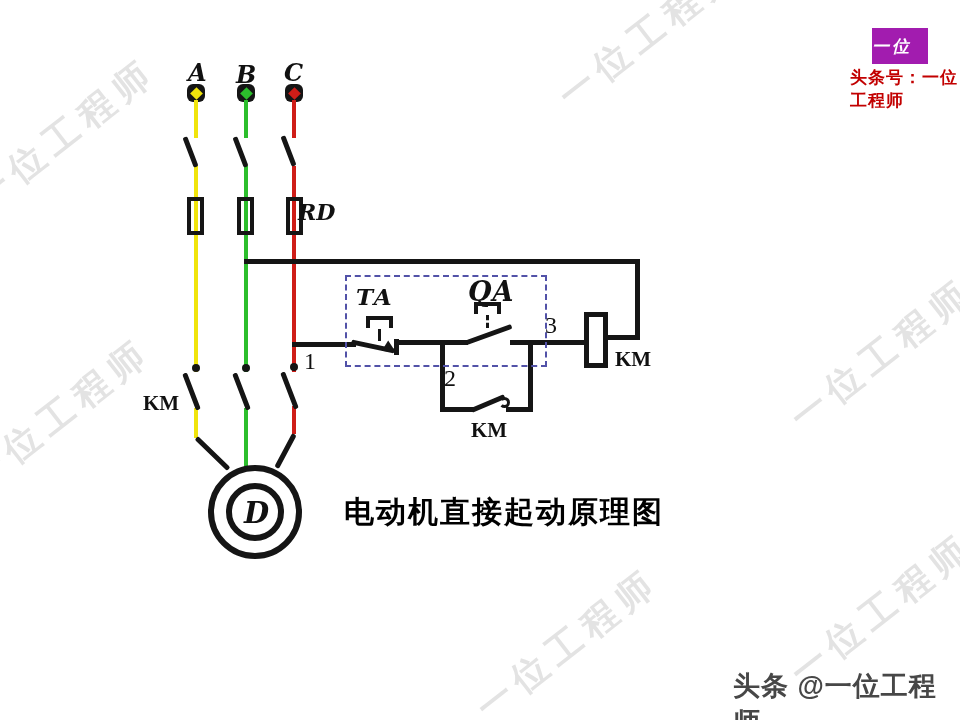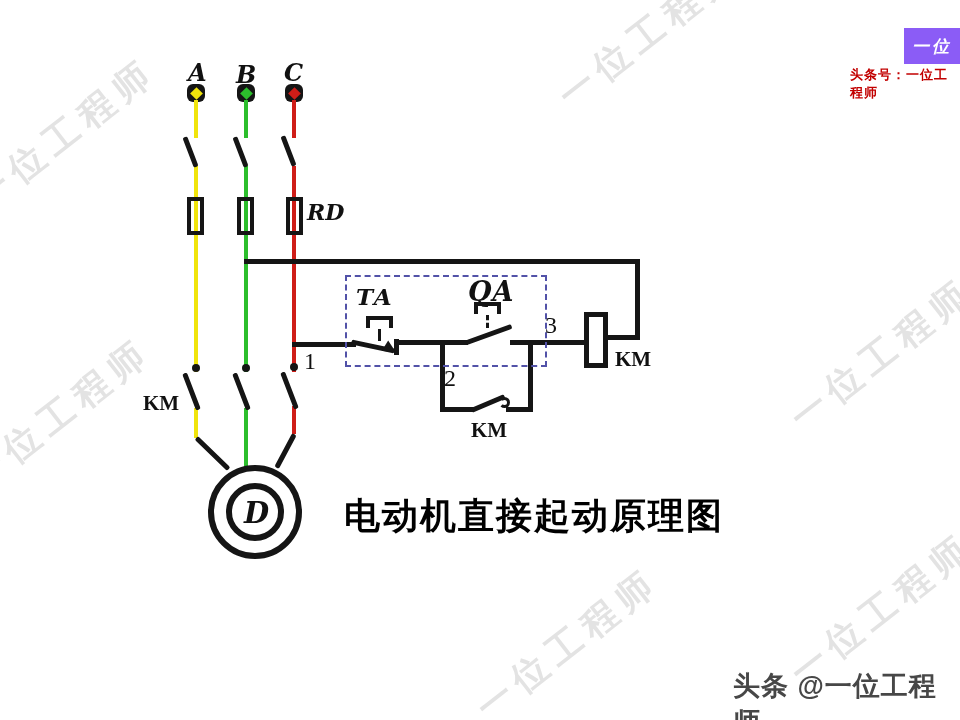--- a/index.html
+++ b/index.html
@@ -24,23 +24,23 @@
     font-family:"DejaVu Sans", sans-serif;user-select:none;
   }
   .dashed-box{position:absolute;border:2px dashed #5252a8;box-sizing:border-box;}
   .coil{position:absolute;width:24px;height:56px;border:5px solid #151515;box-sizing:border-box;background:#fff;}
   .circle{position:absolute;border:6px solid #151515;border-radius:50%;box-sizing:border-box;background:transparent;}
   .actuator-bar{position:absolute;background:#151515;}
   .dash-link{position:absolute;width:0;border-left:3px dashed #151515;}
   .arrowhead{position:absolute;width:0;height:0;border-left:13px solid #151515;border-top:6px solid transparent;border-bottom:6px solid transparent;}
   .hook{position:absolute;width:11px;height:11px;border:3px solid #151515;border-radius:50%;border-left-color:transparent;box-sizing:border-box;}
   .caption{position:absolute;font-weight:bold;color:#000;letter-spacing:2px;}
-  .logo-box{position:absolute;background:#8b5cf6;display:flex;align-items:center;justify-content:center;margin-left:32px;}
+  .logo-box{position:absolute;background:#a21caf;display:flex;align-items:center;justify-content:flex-start;}
   .logo-text{color:#ffffff;font-size:17px;font-weight:bold;font-style:italic;letter-spacing:3px;}
-  .logo-sub{position:absolute;color:#c20000;font-size:13px;font-weight:bold;letter-spacing:1px;}
+  .logo-sub{position:absolute;color:#c20000;font-size:17px;font-weight:bold;letter-spacing:1px;}
   .credit{
     position:absolute;font-size:27px;font-weight:bold;color:#474747;letter-spacing:1px;
     text-shadow:-2px -2px 0 #ffffff,-1px -1px 0 #f2f2f2;
   }
 </style>
 </head>
 <body>
 
 <span class="wm" style="left:-45px;top:110px;">一位工程师</span>
 <span class="wm" style="left:540px;top:8px;">一位工程师</span>
@@ -75,21 +75,21 @@
 <div class="pline" style="left:292px;top:166px;height:206px;background:#cf1d18;"></div>
 <div class="pline" style="left:292px;top:406px;height:28px;background:#cf1d18;"></div>
 
 <div class="blade" style="left:188px;top:136px;height:32px;transform:rotate(-21deg);"></div>
 <div class="blade" style="left:238px;top:136px;height:32px;transform:rotate(-21deg);"></div>
 <div class="blade" style="left:286px;top:135px;height:32px;transform:rotate(-21deg);"></div>
 
 <div class="fuse" style="left:187px;top:197px;"></div>
 <div class="fuse" style="left:237px;top:197px;"></div>
 <div class="fuse" style="left:286px;top:197px;"></div>
-<span class="lbl-script" style="left:307px;top:199px;font-size:22px;">RD</span>
+<span class="lbl-script" style="left:298px;top:199px;font-size:22px;">RD</span>
 
 <span class="lbl-serif" style="left:143px;top:391px;font-size:21px;">KM</span>
 <div class="dot" style="left:192px;top:364px;"></div>
 <div class="dot" style="left:242px;top:364px;"></div>
 <div class="dot" style="left:290px;top:363px;"></div>
 <div class="blade" style="left:189px;top:372px;height:39px;transform:rotate(-21deg);"></div>
 <div class="blade" style="left:239px;top:372px;height:39px;transform:rotate(-21deg);"></div>
 <div class="blade" style="left:287px;top:371px;height:39px;transform:rotate(-21deg);"></div>
 
 <div class="blade" style="left:210px;top:431px;height:45px;transform:rotate(-46deg);"></div>
@@ -132,20 +132,20 @@
 <span class="lbl-num" style="left:444px;top:365px;">2</span>
 <span class="lbl-num" style="left:545px;top:312px;">3</span>
 
 <div class="blade" style="left:470px;top:401px;width:36px;height:5px;transform:rotate(-23deg);border-radius:2px;"></div>
 <div class="hook" style="left:499px;top:397px;"></div>
 <span class="lbl-serif" style="left:471px;top:418px;font-size:21px;">KM</span>
 
 <div class="coil" style="left:584px;top:312px;"></div>
 <span class="lbl-serif" style="left:615px;top:347px;font-size:21px;">KM</span>
 
-<span class="caption" style="left:344px;top:492px;font-size:36px;">电动机直接起动原理图</span>
+<span class="caption" style="left:344px;top:492px;font-size:30px;">电动机直接起动原理图</span>
 
 <div class="logo-box" style="left:872px;top:28px;width:56px;height:36px;">
   <span class="logo-text">一位</span>
 </div>
 <span class="logo-sub" style="left:850px;top:66px;">头条号：一位工程师</span>
 
 <span class="credit" style="left:733px;top:668px;">头条 @一位工程师</span>
 
 </body></html>

